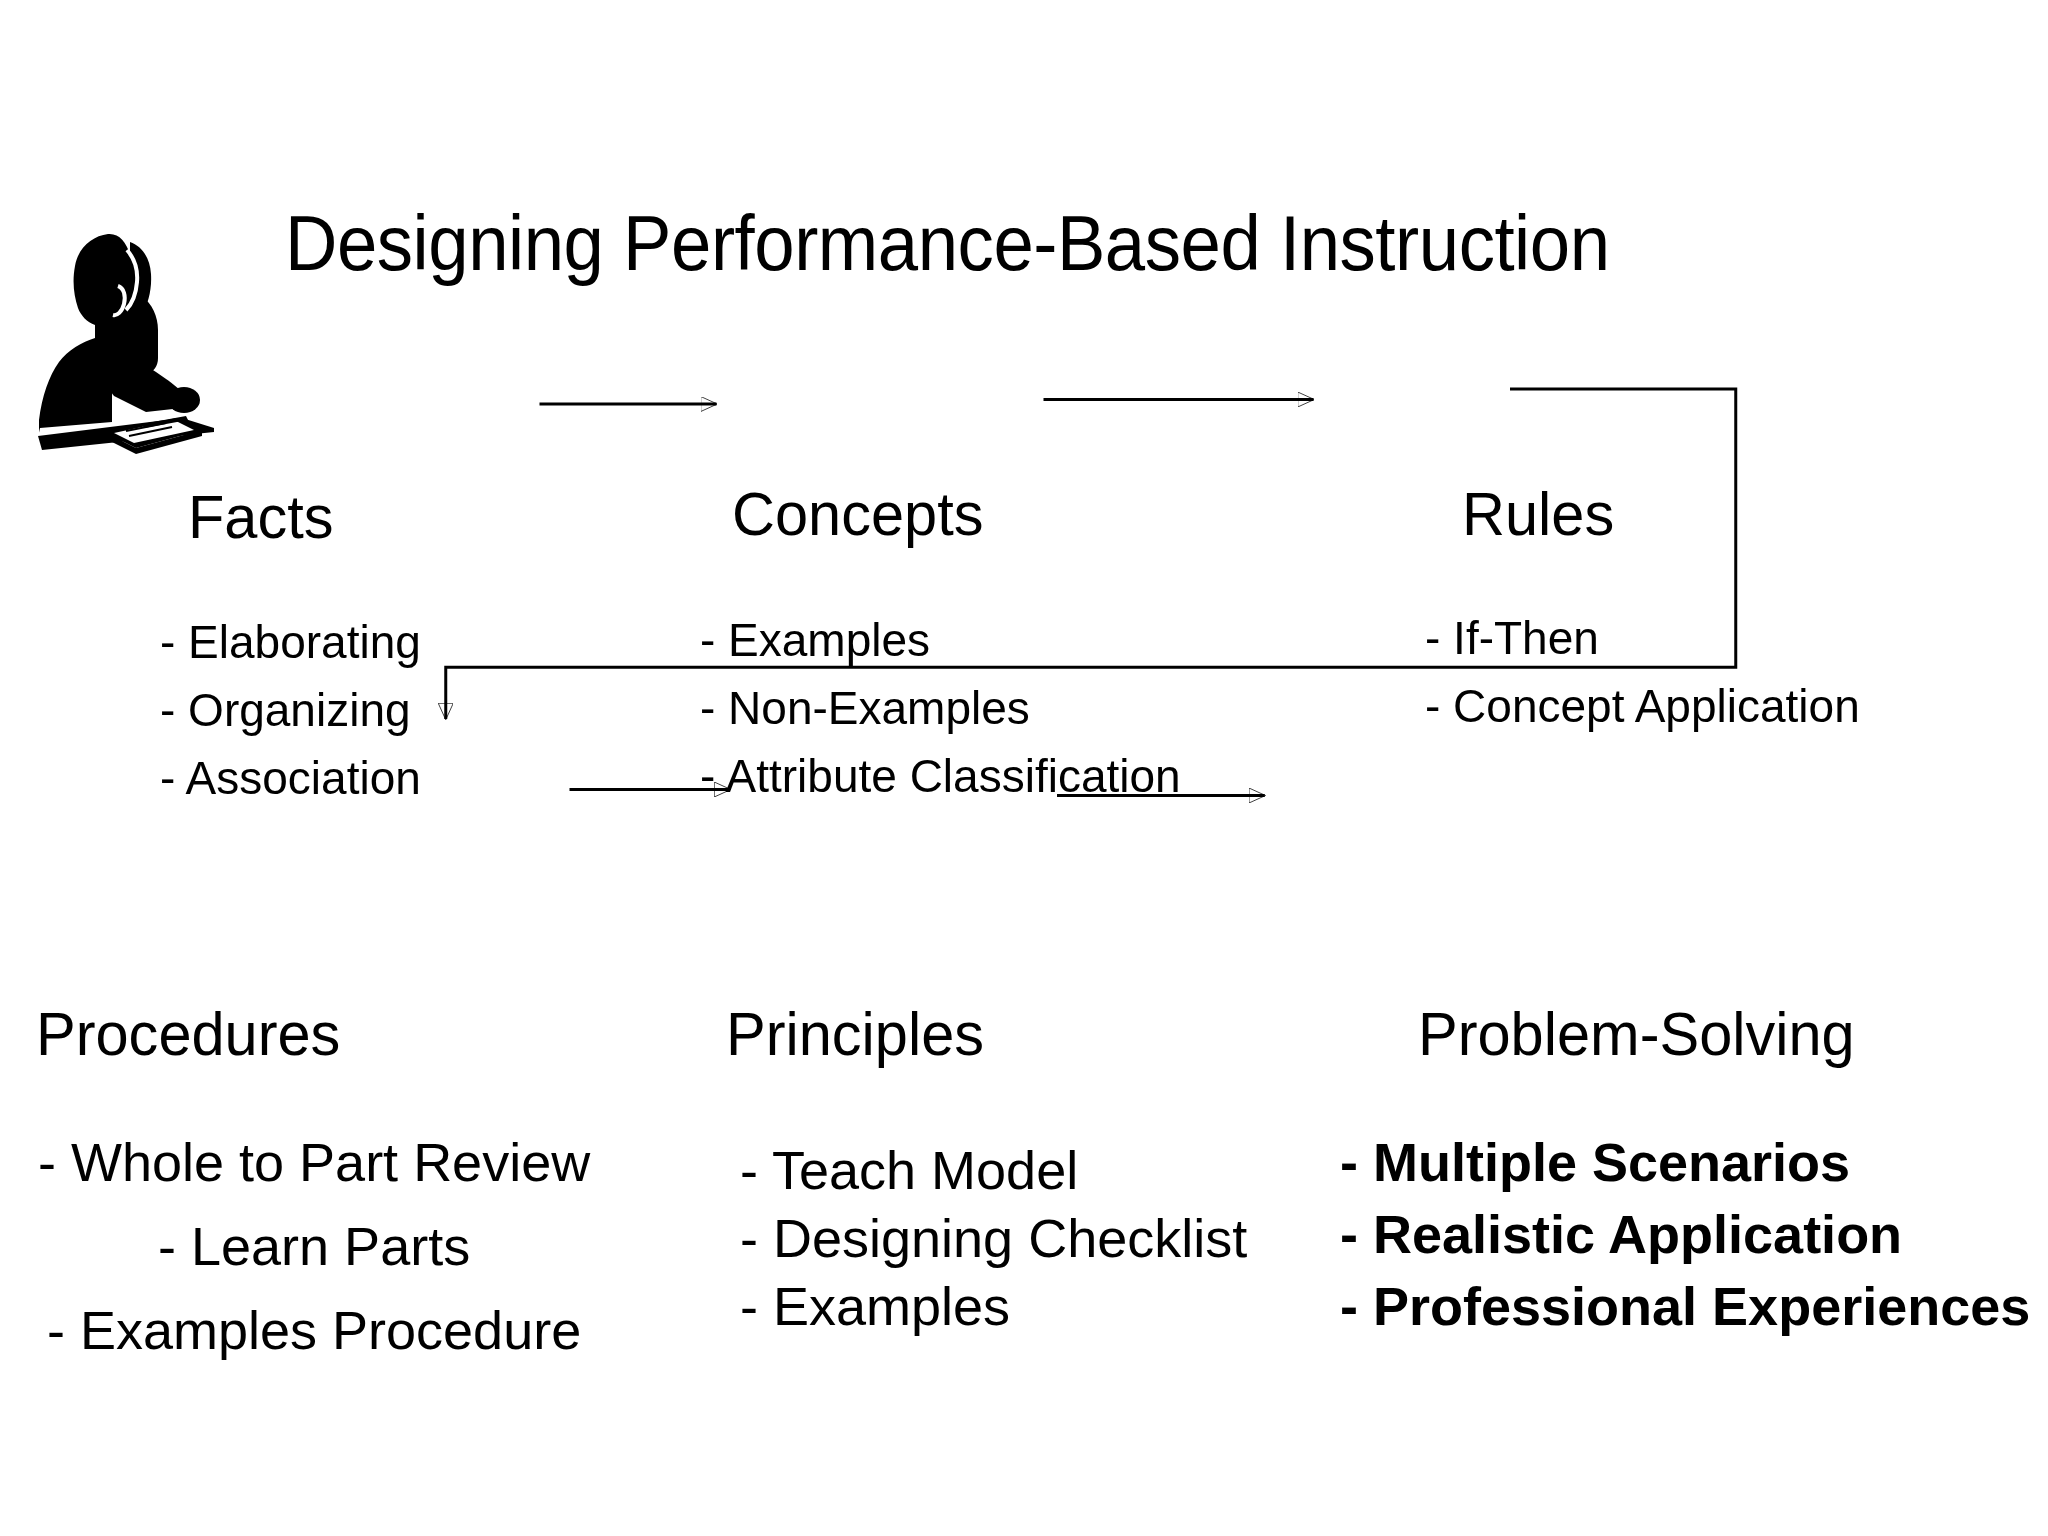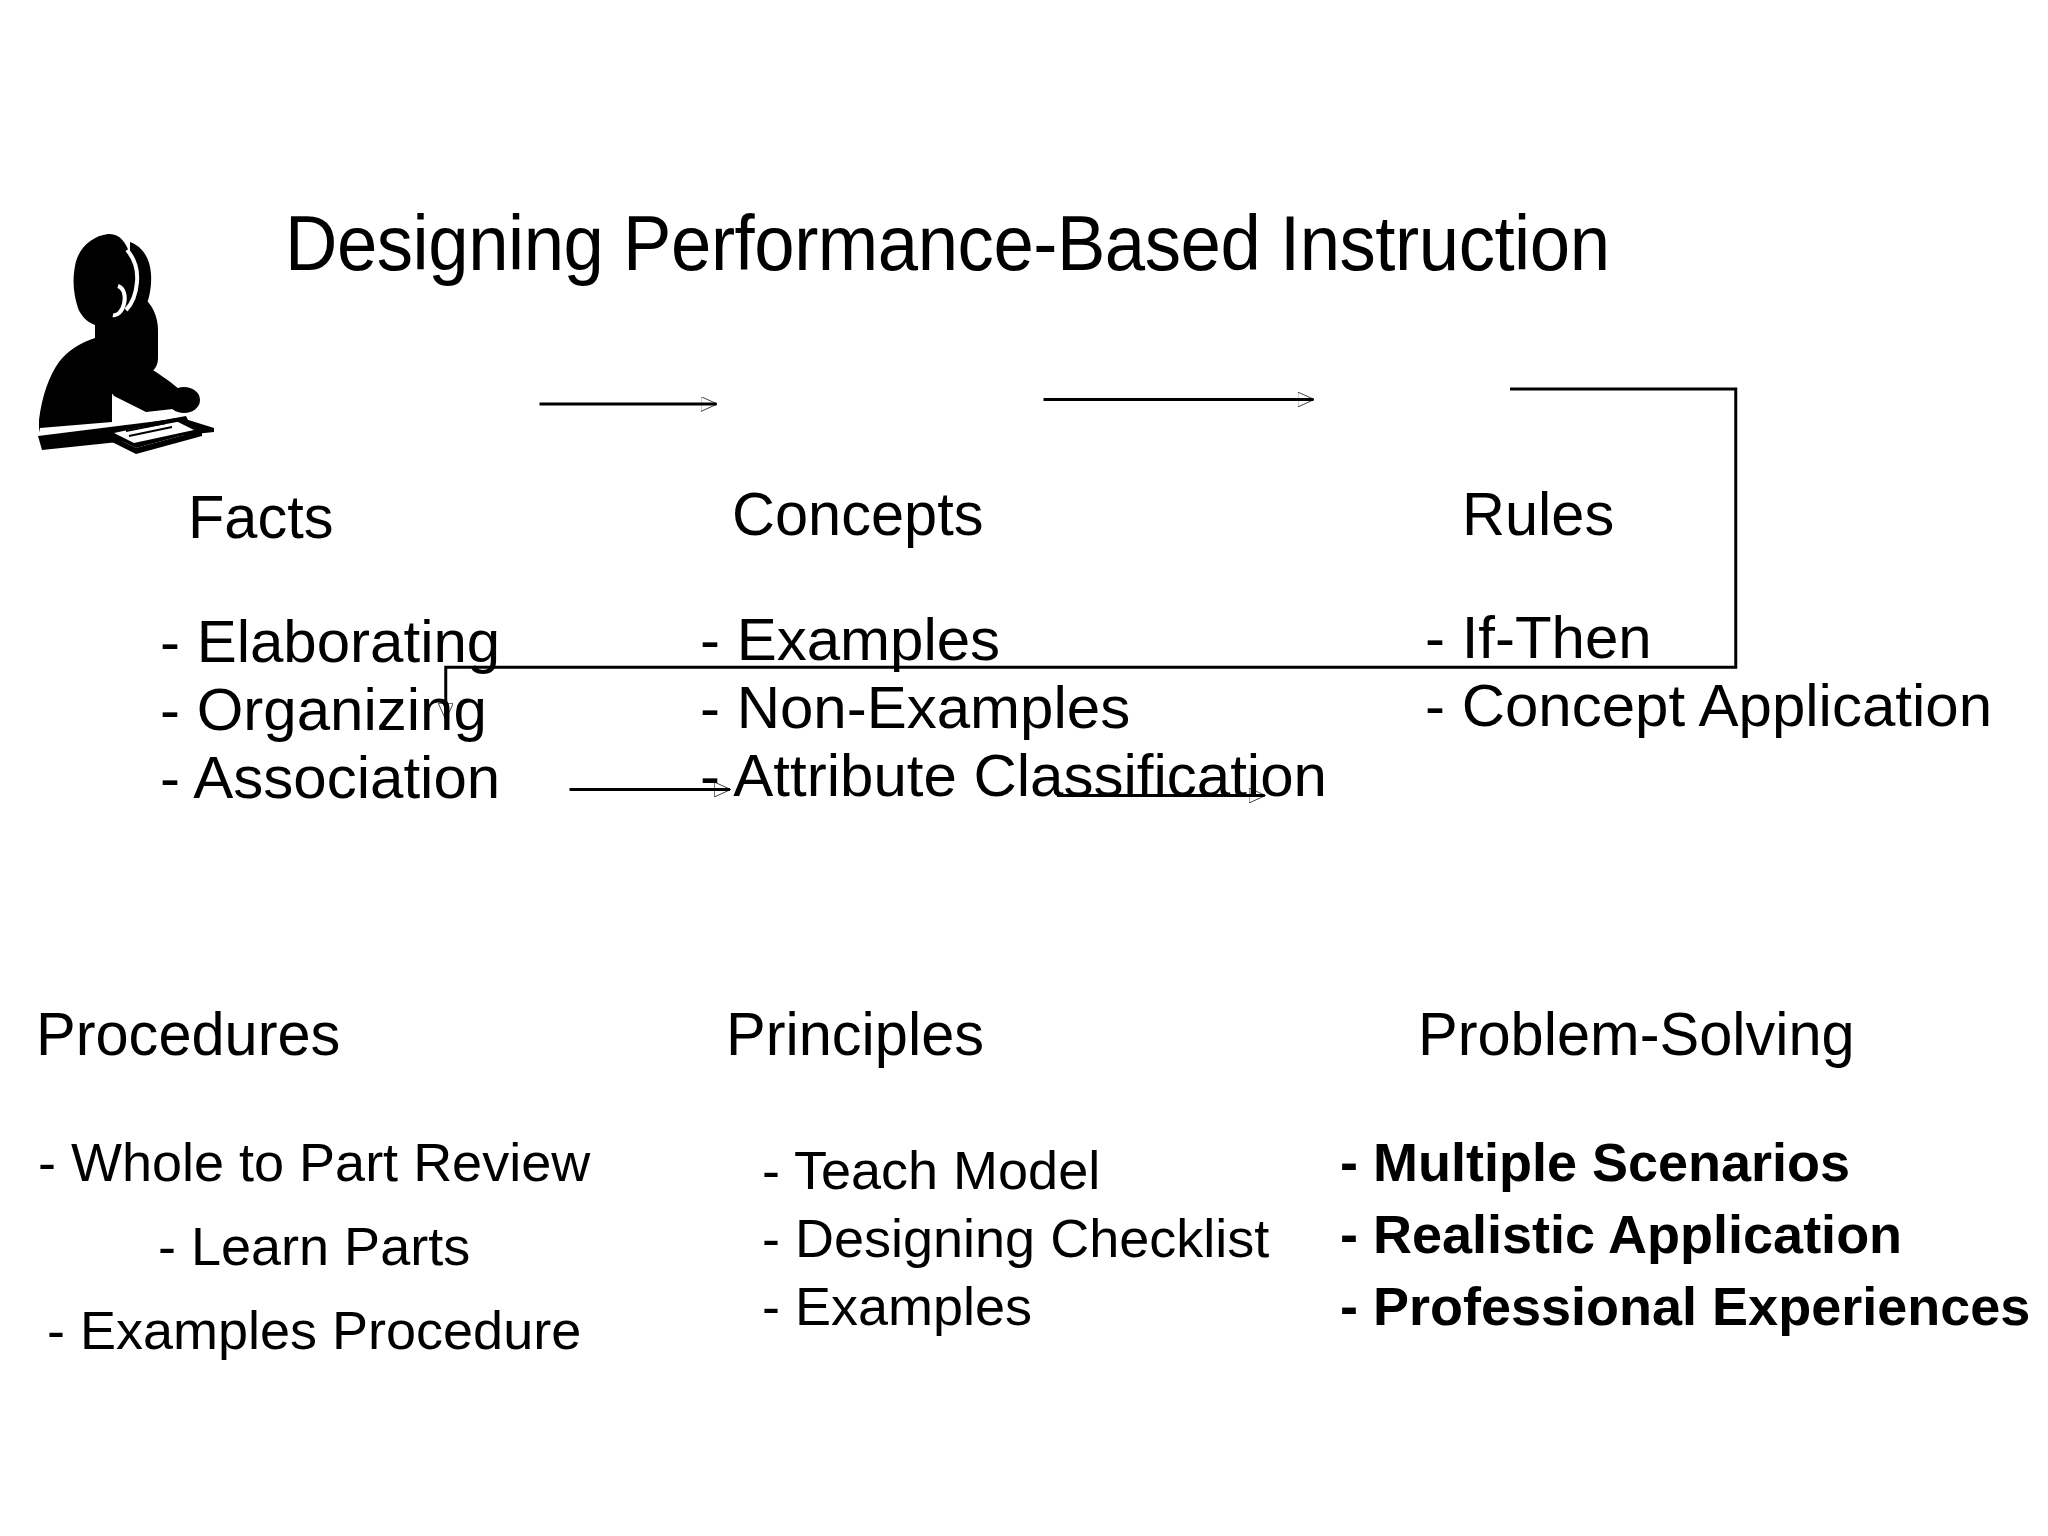--- a/index.html
+++ b/index.html
@@ -56,21 +56,21 @@
     position: absolute;
     font-size: 62px;
     line-height: 1.0;
     font-weight: 400;
     white-space: nowrap;
     transform: scaleX(0.96);
     transform-origin: 0 0;
   }
   .col-items {
     position: absolute;
-    font-size: 60px;
+    font-size: 46px;
     line-height: 68px;
     white-space: nowrap;
   }
   .col-items .item { display: block; white-space: nowrap; }
 
   
   #heading-facts    { left: 188px;  top: 478px; }
   #heading-concepts { left: 732px;  top: 475px; }
   #heading-rules    { left: 1462px; top: 475px; }
 
@@ -79,21 +79,21 @@
   #items-concepts { left: 700px;  top: 598px; }
   #items-rules    { left: 1425px; top: 596px; }
 
   
   #heading-procedures      { left: 36px;   top: 995px; }
   #heading-principles      { left: 726px;  top: 995px; }
   #heading-problem-solving { left: 1418px; top: 995px; }
 
   
   #items-procedures      { left: 38px;   top: 1112px; font-size: 54px; line-height: 84px; text-align: center; }
-  #items-principles      { left: 740px;  top: 1128px; font-size: 54px; line-height: 68px; margin-left: 22px; }
+  #items-principles      { left: 740px;  top: 1128px; font-size: 54px; line-height: 68px; }
   #items-problem-solving { left: 1340px; top: 1118px; font-size: 54px; line-height: 72px; font-weight: bold; }
 
   
   #connectors {
     position: absolute;
     left: 0; top: 0;
     width: 2048px;
     height: 1536px;
     pointer-events: none;
   }

